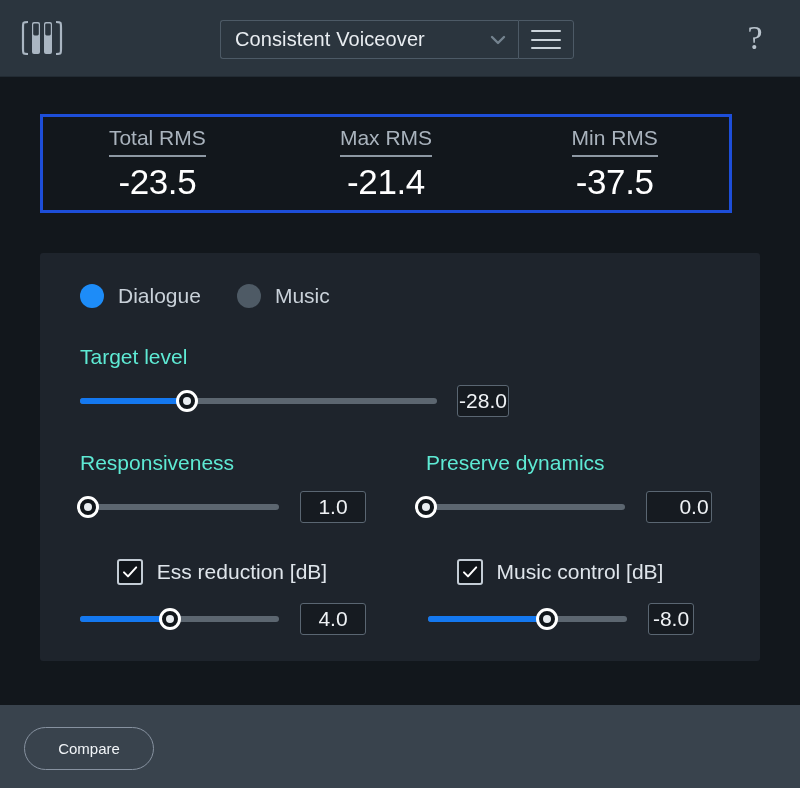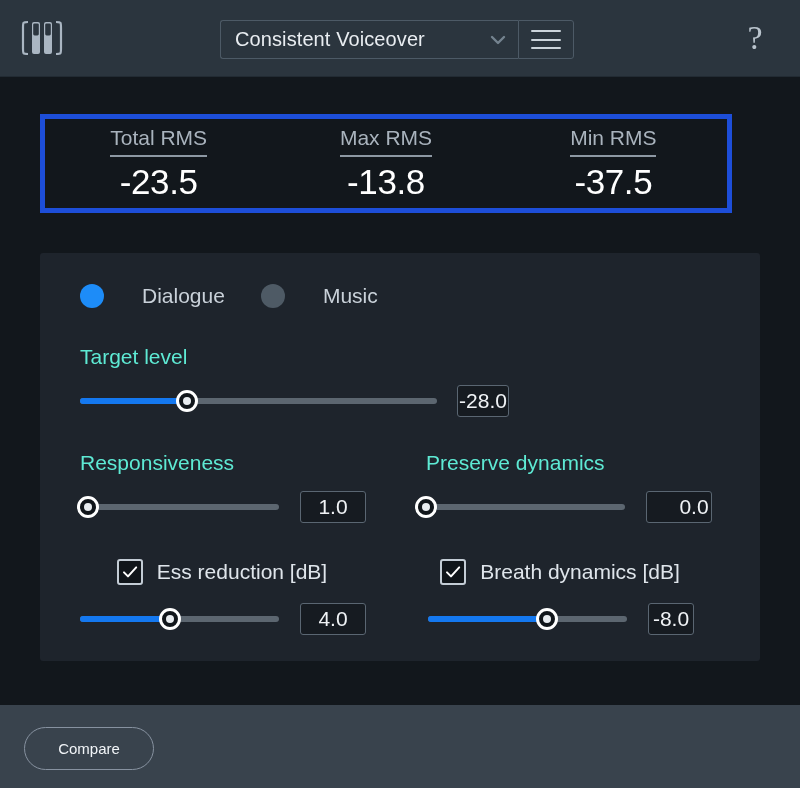--- a/index.html
+++ b/index.html
@@ -117,21 +117,21 @@
     background: #12171c;
   }
 
   
   .stats {
     position: absolute;
     left: 40px;
     top: 37px;
     width: 692px;
     height: 99px;
-    border: 5px solid #1d4ed8;
+    border: 3px solid #1d4ed8;
     box-sizing: border-box;
     display: flex;
   }
   .stat {
     flex: 1;
     display: flex;
     flex-direction: column;
     align-items: center;
     justify-content: center;
     position: relative;
@@ -171,21 +171,20 @@
   }
   .opt-label {
     color: #c2cad2;
     font-size: 21px;
     margin-right: 24px;
   }
   .radio-opt {
     display: flex;
     align-items: center;
     margin-right: 36px;
-    gap: 24px;
   }
   .radio-dot {
     width: 24px;
     height: 24px;
     border-radius: 50%;
     flex: none;
     margin-right: 14px;
   }
   .radio-dot.on  { background: #1d8cf8; }
   .radio-dot.off { background: #4e5a65; }
@@ -375,21 +374,21 @@
 
   <div class="body">
 
     <div class="stats">
       <div class="stat">
         <div class="stat-label">Total RMS</div>
         <div class="stat-value">-23.5</div>
       </div>
       <div class="stat">
         <div class="stat-label">Max RMS</div>
-        <div class="stat-value">-13.8</div>
+        <div class="stat-value">-21.4</div>
       </div>
       <div class="stat">
         <div class="stat-label">Min RMS</div>
         <div class="stat-value">-37.5</div>
       </div>
     </div>
 
     <div class="panel">
 
       <div class="row-optimize">
@@ -460,21 +459,21 @@
         </div>
       </div>
 
       <div class="ctl" style="left:386px; top:306px;">
         <div class="cb-head">
           <span class="checkbox">
             <svg width="18" height="18" viewBox="0 0 18 18">
               <path d="M3 9.4 L7 13.4 L15.2 4.4" fill="none" stroke="#ffffff" stroke-width="2" stroke-linecap="round" stroke-linejoin="round"></path>
             </svg>
           </span>
-          <span class="cb-label">Breath dynamics [dB]</span>
+          <span class="cb-label">Music control [dB]</span>
         </div>
         <div class="ctl-row" style="margin-left:2px;">
           <div class="slider" style="width:199px;">
             <div class="track"></div>
             <div class="fill" style="width: 60%;"></div>
             <div class="knob" style="left: 60%;"></div>
           </div>
           <div class="valuebox" style="width:46px; margin-left:21px;">-8.0</div>
         </div>
       </div>

